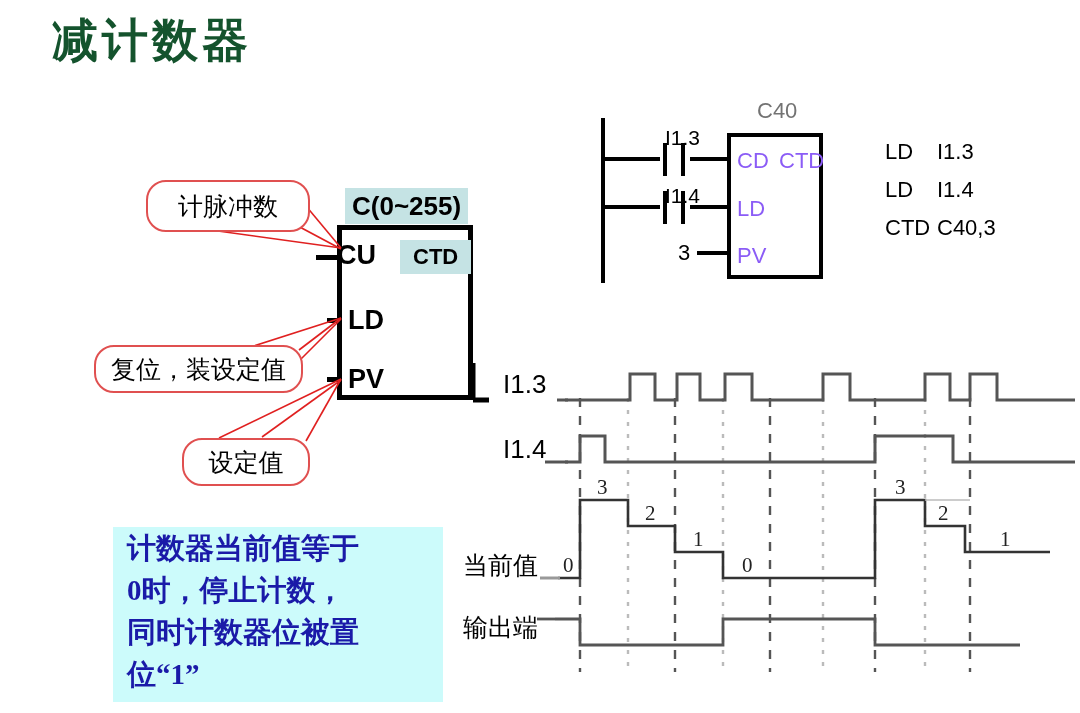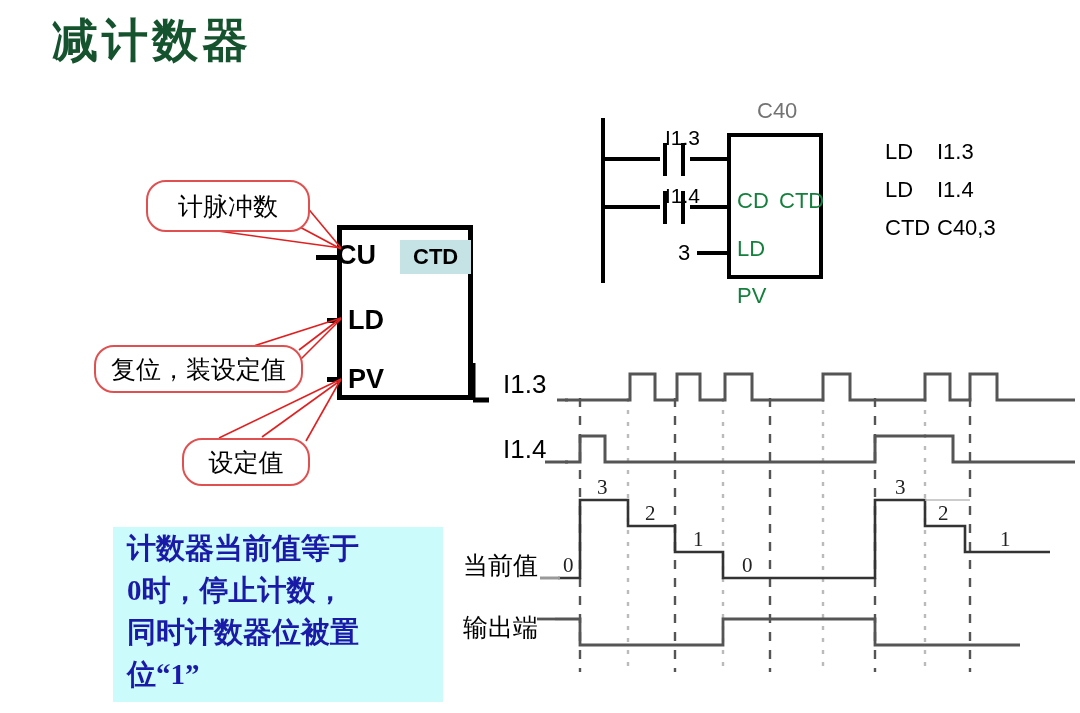--- a/index.html
+++ b/index.html
@@ -66,21 +66,21 @@
   }
 
   
   #ladder-c40{
     position:absolute;left:757px;top:98px;font-size:22px;color:#737373;
   }
   .ld-contact-label{position:absolute;font-size:21px;color:#000;}
   #lbl-i13{left:665px;top:126px;}
   #lbl-i14{left:665px;top:184px;}
   #lbl-pv3{left:678px;top:240px;font-size:22px;}
-  .ld-pin{position:absolute;font-size:22px;color:#15803d;white-space:nowrap;margin-top:40px;}
+  .ld-pin{position:absolute;font-size:22px;color:#8b5cf6;white-space:nowrap;}
   #ld-pin-cd{left:737px;top:148px;}
   #ld-pin-ctd{left:779px;top:148px;}
   #ld-pin-ld{left:737px;top:196px;}
   #ld-pin-pv{left:737px;top:243px;}
 
   
   #il-list{position:absolute;left:885px;top:133px;}
   .il-row{display:flex;font-size:22px;color:#000;height:38px;align-items:center;}
   .il-op{width:52px;}
   .il-arg{}
@@ -100,20 +100,21 @@
   #timing-svg{left:0;top:0;}
 </style>
 </head>
 <body>
 
 <div class="slide">
 
   <div id="page-title">减计数器</div>
 
   <div id="fb-box"></div>
+  <div class="hl" id="fb-title">C(0~255)</div>
   <div class="hl" id="fb-type">CTD</div>
 
   <div class="fb-stub" id="fb-stub-cu"></div>
   <div class="fb-stub" id="fb-stub-ld"></div>
   <div class="fb-stub" id="fb-stub-pv"></div>
 
   <div class="fb-pin" id="fb-pin-cu">CU</div>
   <div class="fb-pin" id="fb-pin-ld">LD</div>
   <div class="fb-pin" id="fb-pin-pv">PV</div>
 

